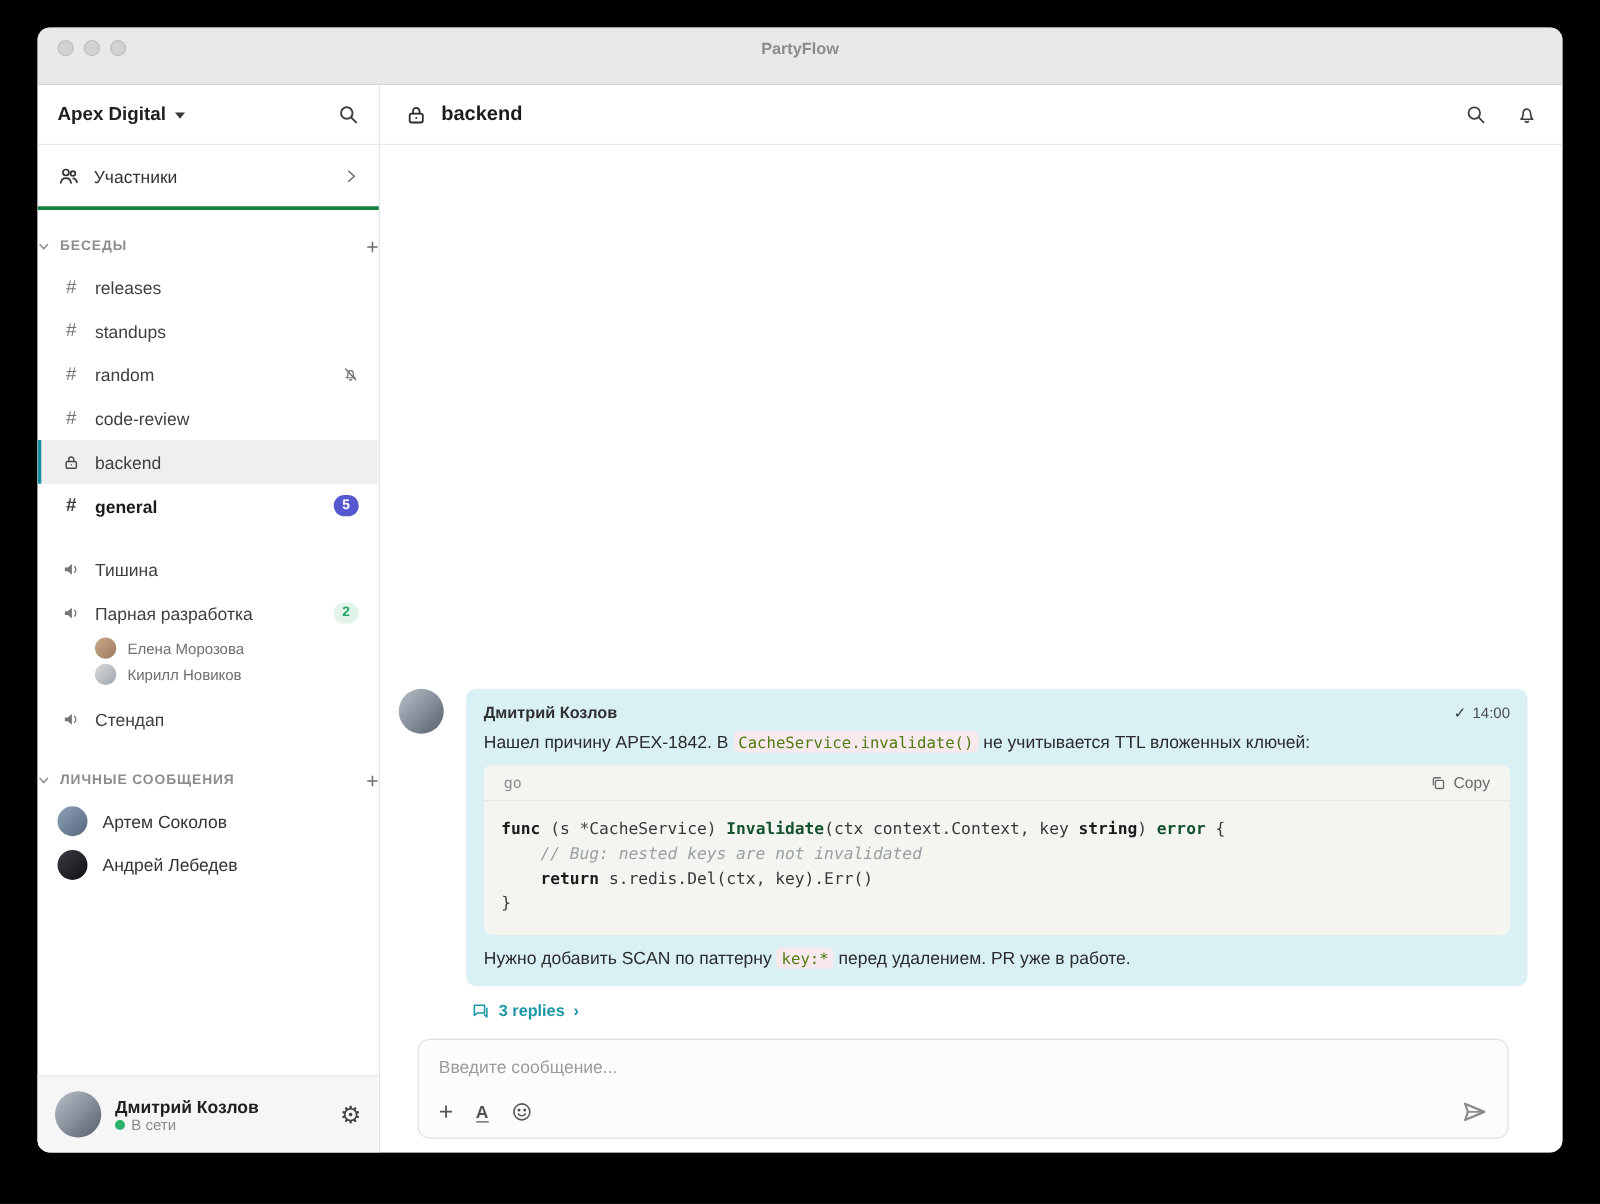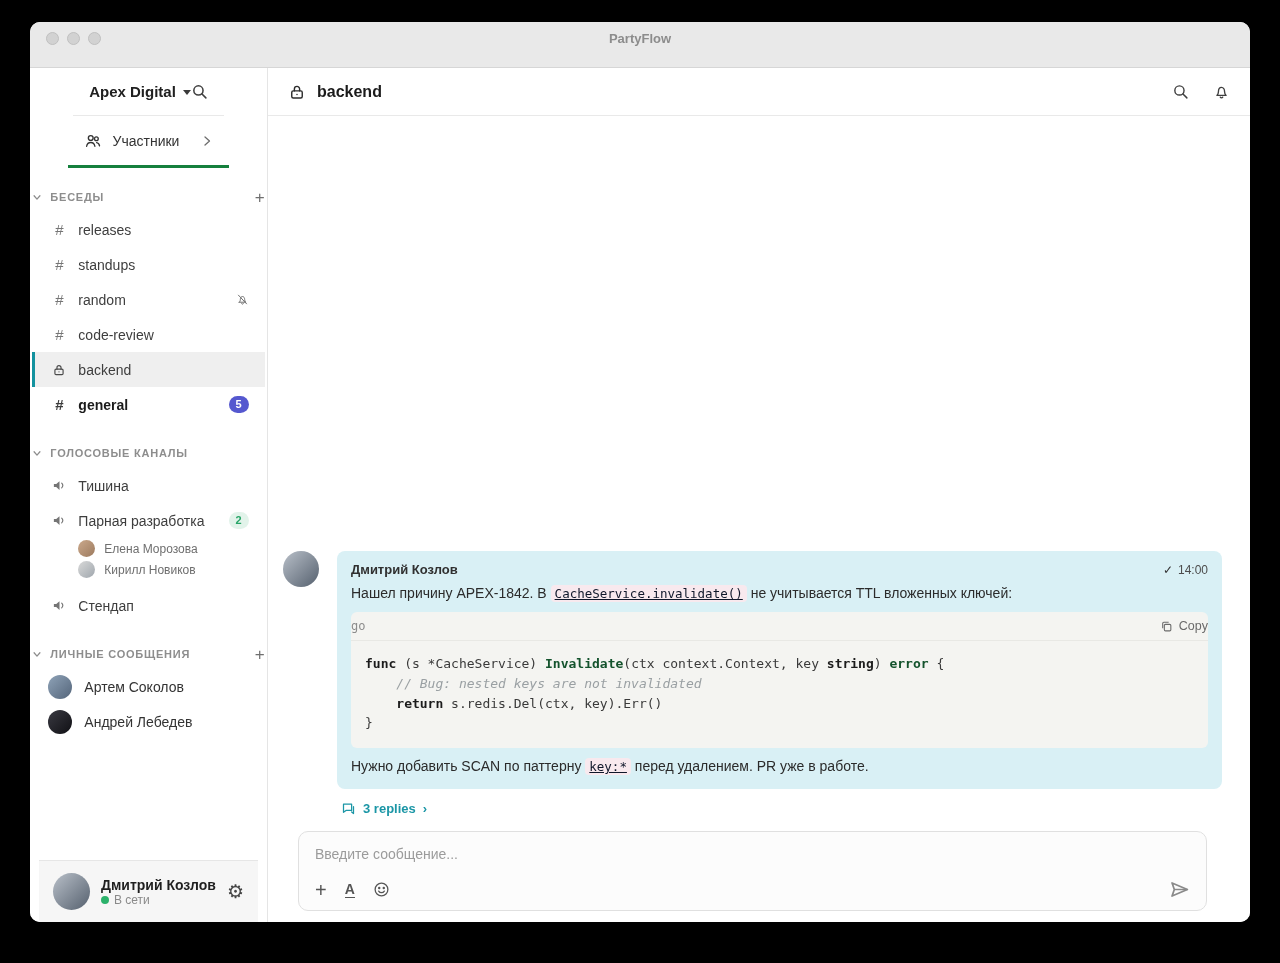--- a/index.html
+++ b/index.html
@@ -10,21 +10,21 @@
   
   .titlebar { height:46px; background:#e9e9e9; border-bottom:1px solid #d6d6d6; position:relative; flex:0 0 auto; }
   .traffic { position:absolute; left:16px; top:10px; display:flex; gap:8px; }
   .traffic span { width:13px; height:13px; border-radius:50%; background:#d2d2d2; border:1px solid #bfbfbf; cursor:default; }
   .tb-title { position:absolute; left:0; right:0; top:0; height:34px; line-height:34px; text-align:center; font-size:13px; font-weight:700; color:#8c8c8c; }
 
   
   .shell { flex:1; display:flex; min-height:0; }
 
   
-  .sidebar { width:238px; flex:0 0 auto; border-right:1px solid #e5e5e5; display:flex; flex-direction:column; background:#fff;align-items:center; }
+  .sidebar { width:274px; flex:0 0 auto; border-right:1px solid #e5e5e5; display:flex; flex-direction:column; background:#fff; }
   .sb-header { height:48px; flex:0 0 auto; display:flex; align-items:center; justify-content:space-between; padding:0 16px; border-bottom:1px solid #e9e9e9; }
   .ws-name { display:flex; align-items:center; gap:7px; font-size:15px; font-weight:700; color:#202020; cursor:pointer; }
   .caret-down { width:0; height:0; border-left:4.5px solid transparent; border-right:4.5px solid transparent; border-top:5px solid #3a3a3a; margin-top:2px; }
   .icon-btn { display:flex; align-items:center; justify-content:center; color:#3f3f3f; cursor:pointer; background:none; border:none; }
 
   .members-row { height:52px; flex:0 0 auto; display:flex; align-items:center; padding:0 16px; gap:11px; border-bottom:3px solid #15803d; font-size:14px; color:#333; cursor:pointer; }
   .members-row .spacer { flex:1; }
 
   .sb-scroll { flex:1; padding-top:14px; overflow:hidden; }
   .section-h { height:30px; display:flex; align-items:center; padding:0 0; gap:8px; color:#8d8d8d; }
@@ -71,24 +71,24 @@
 
   .chat { flex:1; display:flex; flex-direction:column; justify-content:flex-end; padding:0 28px 0 15px; min-height:0; }
   .msg-row { display:flex; gap:18px; }
   .mav { width:36px; height:36px; border-radius:50%; flex:0 0 auto; cursor:pointer; }
   .bubble { flex:1; background:#d9f0f5; border-radius:8px; padding:11px 14px 13px; }
   .b-top { display:flex; align-items:baseline; }
   .b-author { font-size:13px; font-weight:700; color:#303030; }
   .b-time { margin-left:auto; font-size:12px; color:#4c4c4c; display:flex; align-items:center; gap:5px; }
   .check { font-size:12px; color:#333; }
   .b-text { margin-top:7px; font-size:14px; color:#2b2b2b; line-height:1.35; }
-  .inline-code { font-family:"DejaVu Sans Mono", monospace; font-size:12.5px; color:#0f172a; background:#f8e9ee; border-radius:4px; padding:1px 4px;text-decoration:underline; }
+  .inline-code { font-family:"DejaVu Sans Mono", monospace; font-size:12.5px; color:#4d7c0f; background:#f8e9ee; border-radius:4px; padding:1px 4px; }
 
   .codeblock { margin-top:9px; background:#f4f4f1; border-radius:6px; overflow:hidden; }
-  .cb-head { display:flex; align-items:flex-start; padding:7px 0; border-bottom:1px solid #e8e8e4; }
+  .cb-head { display:flex; align-items:flex-start; padding:7px 16px; border-bottom:1px solid #e8e8e4; }
   .cb-lang { font-family:"DejaVu Sans Mono", monospace; font-size:12px; color:#8c8c8c; }
   .cb-copy { margin-left:auto; display:flex; align-items:center; gap:6px; font-size:12.5px; color:#6a6a6a; cursor:pointer; background:none; border:none; }
   .cb-code { padding:13px 14px 15px; font-family:"DejaVu Sans Mono", monospace; font-size:13px; line-height:1.52; color:#3a3a3a; }
   .cb-code .ln { white-space:pre; }
   .tok-kw { font-weight:700; color:#1c1c1c; }
   .tok-red { font-weight:700; color:#14532d; }
   .tok-comment { font-style:italic; color:#9aa0a3; }
 
   .replies-row { display:flex; align-items:center; gap:7px; margin:12px 0 0 58px; color:#1b96a6; font-size:13px; font-weight:600; cursor:pointer; }
   .replies-chev { font-size:13px; }
@@ -204,28 +204,20 @@
         </div>
         <div class="ch-row unread">
           <span class="hash" style="color:#3c3c3c;font-weight:700;">#</span>
           <span>general</span>
           <span class="spacer"></span>
           <span class="badge-indigo">5</span>
         </div>
 
         <div class="sec-gap"></div>
 
-        <div class="section-h">
-          <span>
-            <svg width="10" height="10" viewBox="0 0 24 24" fill="none" stroke="#8d8d8d" stroke-width="3" stroke-linecap="round" stroke-linejoin="round">
-                <polyline points="5,9 12,17 19,9"></polyline>
-              </svg>
-          </span>
-          <span class="label">ГОЛОСОВЫЕ КАНАЛЫ</span>
-        </div>
 
         <div class="ch-row">
           <span class="hash voice-dark">
             <svg width="15" height="15" viewBox="0 0 24 24" fill="currentColor">
                 <path d="M3 9.5v5h3.8L12 19V5L6.8 9.5H3z"></path>
                 <path d="M15.5 8.3a5.3 5.3 0 010 7.4" fill="none" stroke="currentColor" stroke-width="1.8" stroke-linecap="round"></path>
               </svg>
           </span>
           <span>Тишина</span>
         </div>

